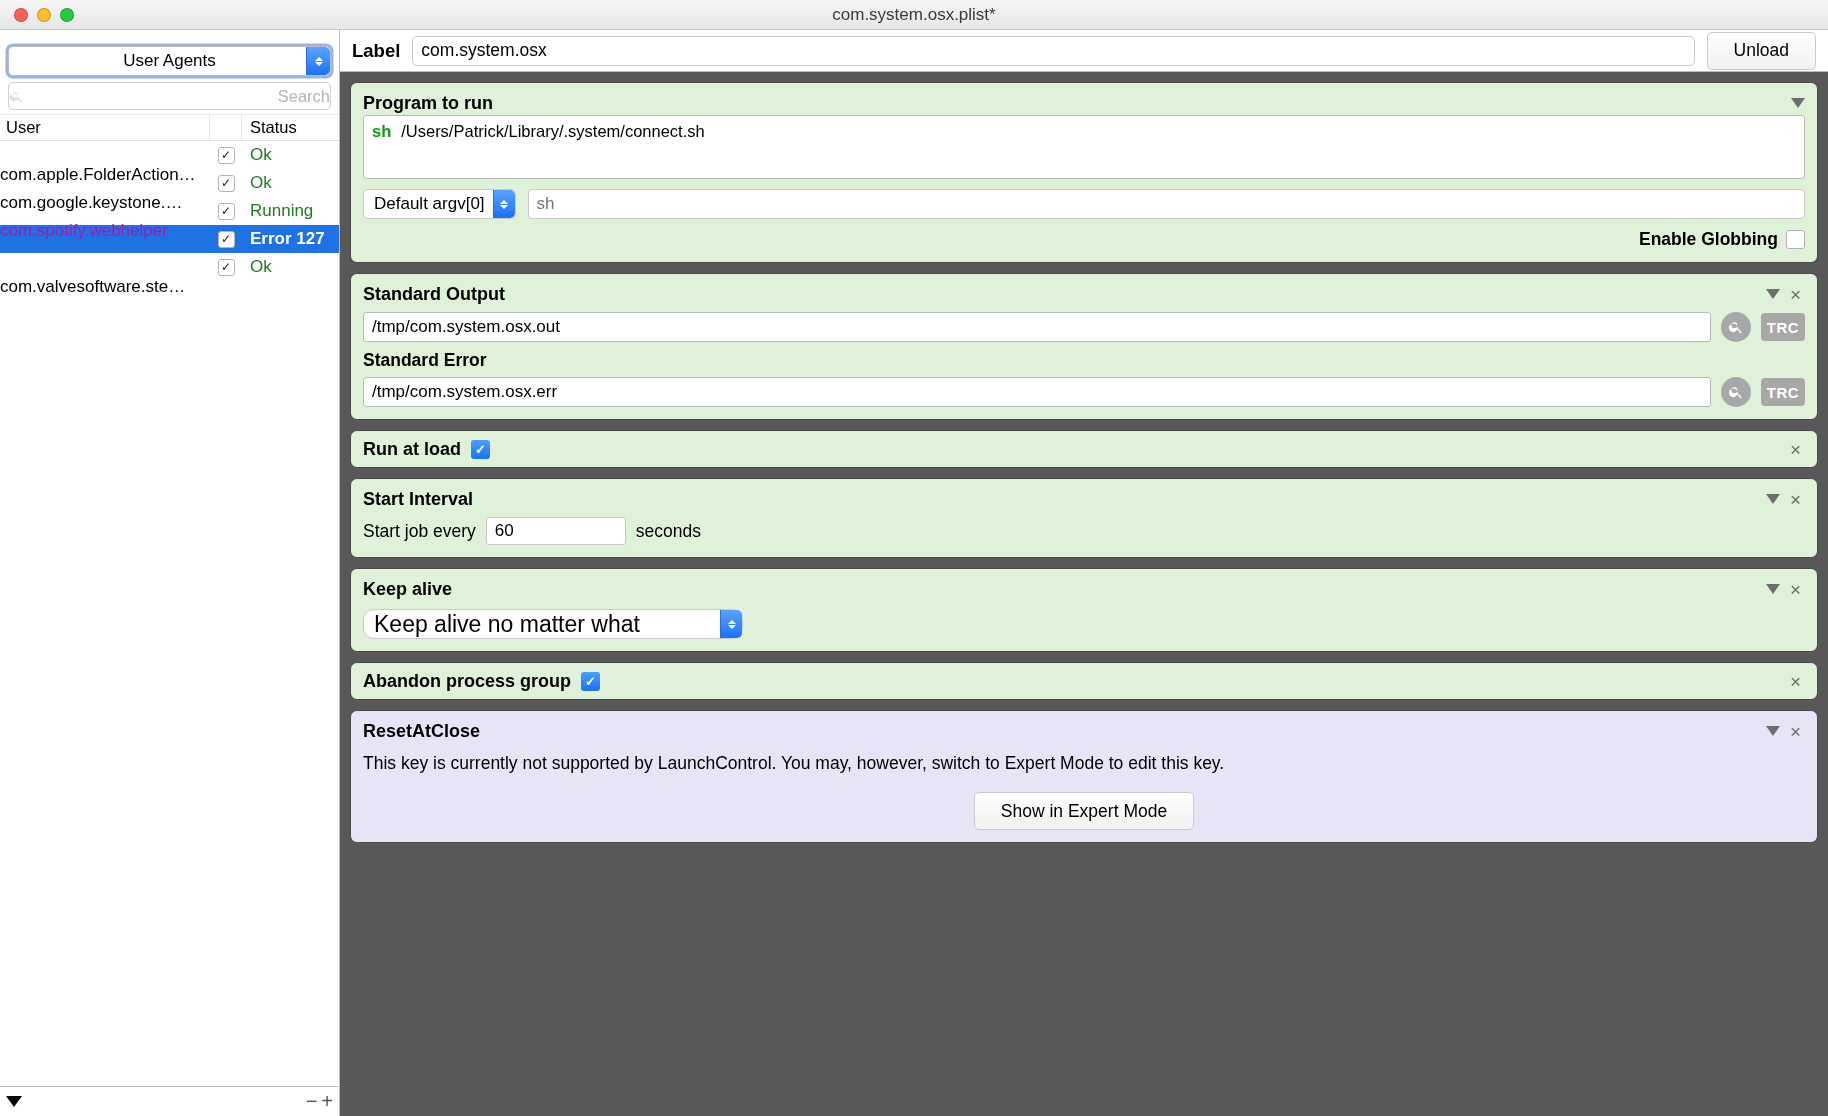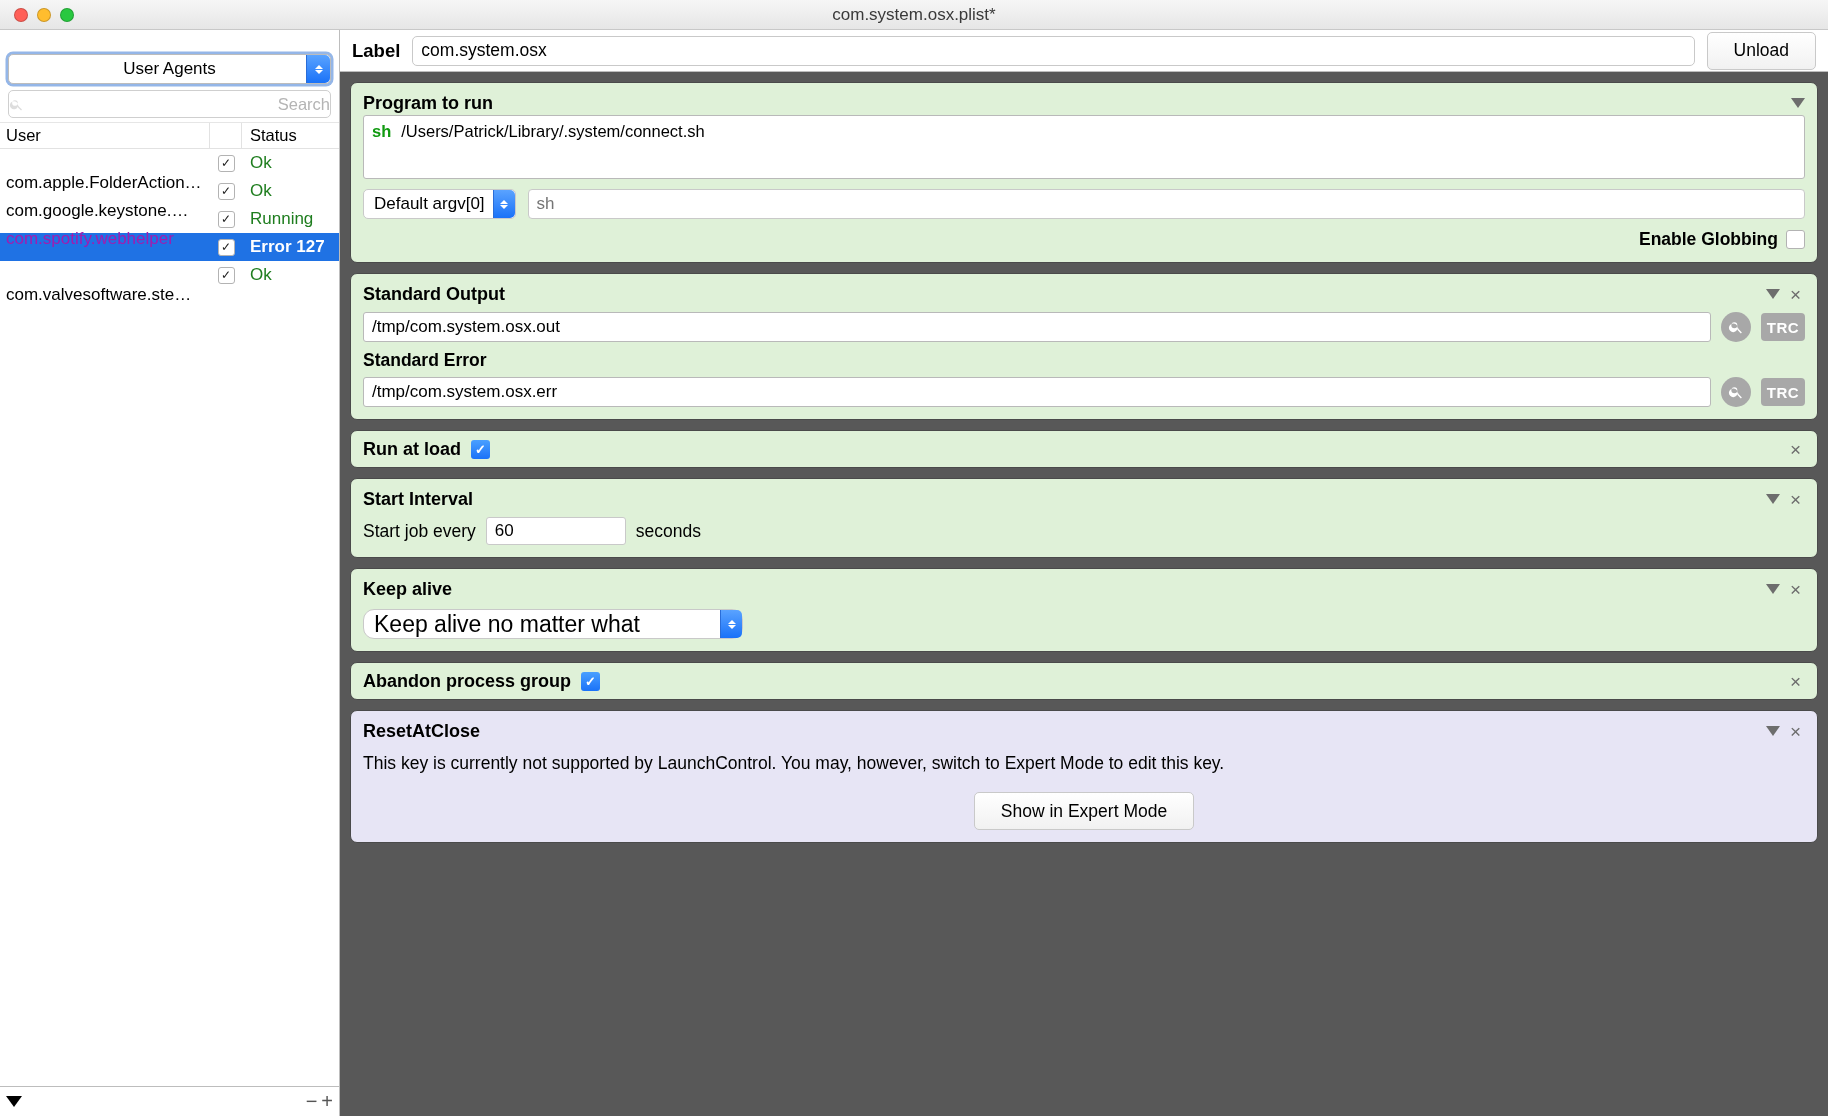--- a/index.html
+++ b/index.html
@@ -4,34 +4,34 @@
 <style>
 * { box-sizing: border-box; margin: 0; padding: 0; font-family: -apple-system, "Helvetica Neue", Arial, sans-serif; }
 body { background: #ececec; width: 1828px; height: 1116px; overflow: hidden; font-size: 17.5px; color: #000; }
 .titlebar { height: 30px; background: linear-gradient(#f6f6f6,#e6e6e6); border-bottom: 1px solid #c8c8c8; display: flex; align-items: center; position: relative; }
 .traffic { display: flex; gap: 9px; padding-left: 14px; }
 .dot { width: 14px; height: 14px; border-radius: 50%; border: 0.5px solid rgba(0,0,0,.2); }
 .dot.red { background: #ff5f57; } .dot.yellow { background: #ffbd2e; } .dot.green { background: #28c840; }
 .wtitle { position: absolute; left: 0; right: 0; text-align: center; color: #3a3a3a; font-size: 17px; pointer-events: none; }
 .main { display: flex; height: 1086px; }
 .sidebar { width: 340px; background: #fff; border-right: 1px solid #bdbdbd; display: flex; flex-direction: column; }
-.sidebar-top { padding: 24px 8px 4px; display: flex; flex-direction: column; gap: 6px; border-bottom: 1px solid #e6e6e6; }
+.sidebar-top { padding: 16px 8px 4px; display: flex; flex-direction: column; gap: 6px; border-bottom: 1px solid #e6e6e6; }
 .combo { position: relative; background: #fff; border: 1px solid #bcbcbc; border-radius: 5px; height: 30px; display: flex; align-items: center; justify-content: center; font-size: 17px; box-shadow: 0 0 0 2.5px #94b6e8; }
 .combo .knob { position: absolute; right: 0; top: 0; bottom: 0; width: 24px; background: linear-gradient(#5aa3ff,#1a72f8); border-left: 1px solid #2a6dd8; border-radius: 0 5px 5px 0; display:flex;align-items:center;justify-content:center;flex-direction:column;gap:1px; }
 .combo .knob::before,.combo .knob::after{content:"";width:0;height:0;border-left:4px solid transparent;border-right:4px solid transparent;}
 .combo .knob::before{border-bottom:4px solid #fff;} .combo .knob::after{border-top:4px solid #fff;}
 .search { border: 1px solid #cfcfcf; border-radius: 5px; height: 28px; display: flex; align-items: center; justify-content: space-between; gap: 6px; color: #b4b4b4; background: #fff; font-size: 16.5px; }
 .search svg{width:15px;height:15px;opacity:.45;}
 .th-row { display:flex; height:26px; align-items:center; background:#fff; border-bottom:1px solid #e2e2e2; font-size:16.5px; color:#000;}
 .th-file { width: 210px; padding-left: 6px; border-right:1px solid #e2e2e2; height:100%; display:flex;align-items:center; }
 .th-en { width: 32px; border-right:1px solid #e2e2e2; height:100%; }
 .th-status { padding-left: 8px; flex:1; }
 .rows { flex: 1; overflow: auto; }
 .row { display: flex; align-items: center; height: 28px; font-size: 17px; }
-.row .file { width: 210px; padding-left: 6px; overflow: hidden; white-space: nowrap; text-overflow: ellipsis; margin-top: 40px; }
+.row .file { width: 210px; overflow: hidden; white-space: nowrap; text-overflow: ellipsis; margin-top: 40px; }
 .row .en { width: 32px; display:flex; align-items:center; justify-content:center; }
 .row .status { padding-left: 8px; flex:1; }
 .ok { color: #1e7d1e; } .running { color: #1e7d1e; } .err { color: #fff; font-weight: 600; }
 .warn .file { color: #a21caf; }
 .row.sel { background: #1f72e4; color: #fff; } .row.sel .file{color:#fff;} .row.sel .status{color:#fff;font-weight:700;}
 .ck { width:17px;height:17px;border:1px solid #b3b3b3;border-radius:3px;background:#fff;display:flex;align-items:center;justify-content:center;font-size:12px;color:#222;}
 .bottom-bar{height:30px;border-top:1px solid #bdbdbd;display:flex;align-items:center;justify-content:space-between;padding:0 6px;background:#fff;}
 .funnel{width:0;height:0;border-left:8px solid transparent;border-right:8px solid transparent;border-top:11px solid #000;}
 .pm { display:flex; gap:4px; font-size:20px; color:#555;}
 .content { flex:1; background:#585858; display:flex; flex-direction:column; }

